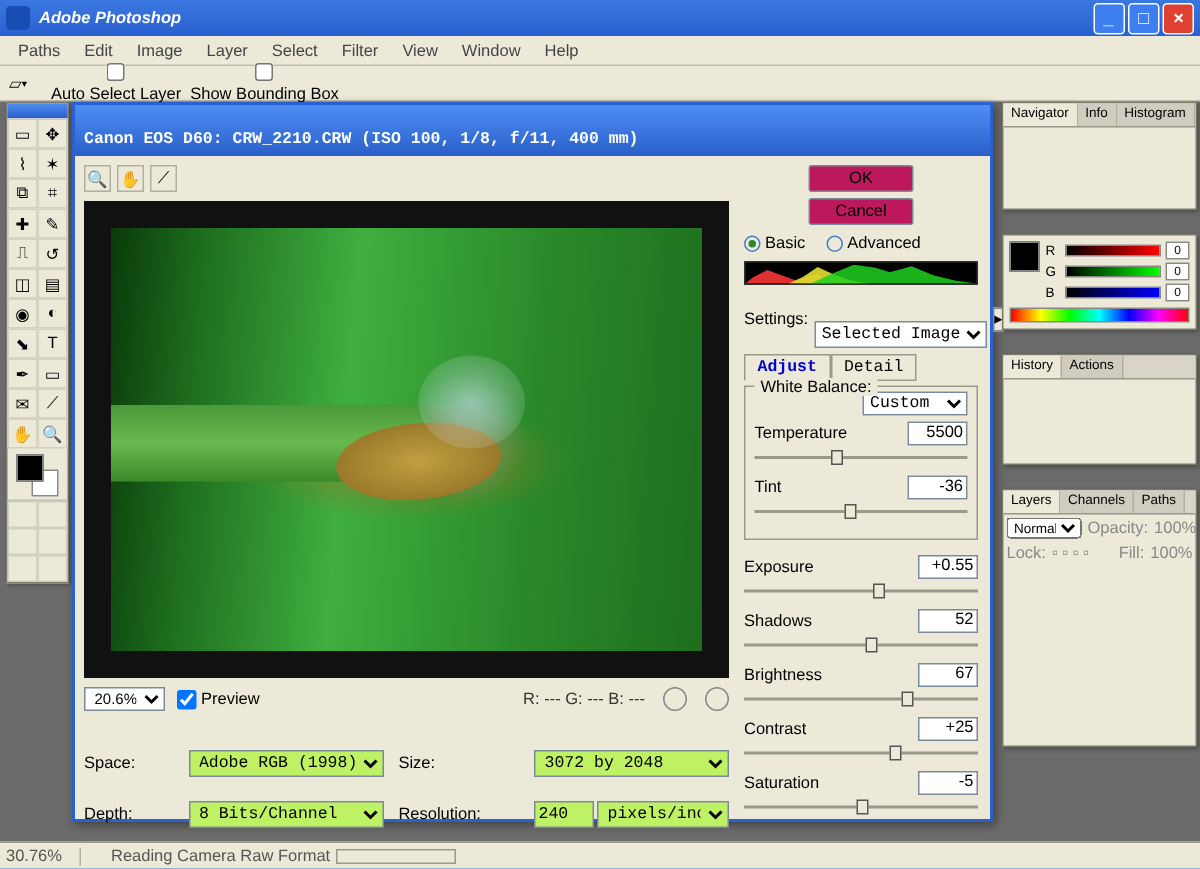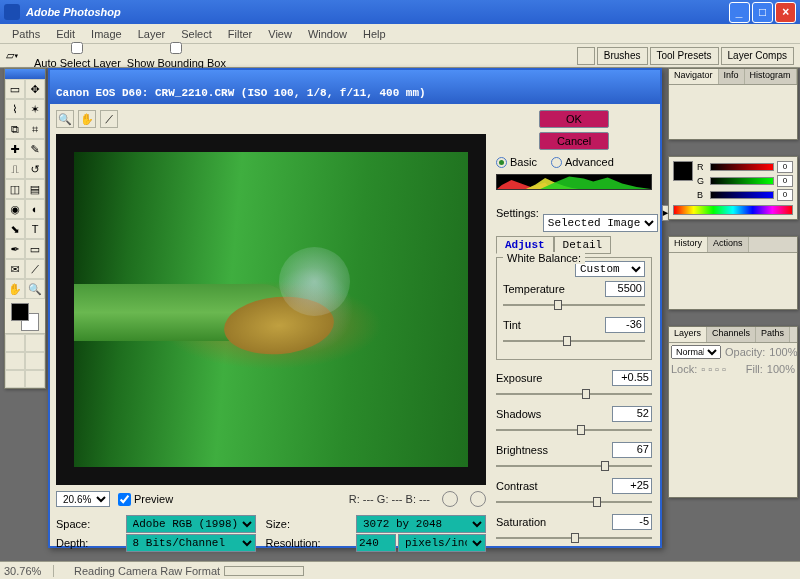--- a/index.html
+++ b/index.html
@@ -49,22 +49,22 @@
   linear-gradient(95deg, #0a3a0a 0%, #1e6e1e 15%, #3fae3f 40%, #2a8a2a 70%, #1e6e1e 100%);
 }
 .preview .stem { position:absolute; left:0; top:42%; width:55%; height:18%; background:linear-gradient(#4a9a3a,#6ab850,#3a8a2a); border-radius:0 40px 40px 0; }
 .preview .bud { position:absolute; left:38%; top:46%; width:28%; height:18%; background:radial-gradient(#c0a040,#8a6a20); border-radius:50%; transform:rotate(-5deg); }
 .preview .wings { position:absolute; left:52%; top:30%; width:18%; height:22%; background:radial-gradient(rgba(200,220,230,.6),rgba(200,220,230,0)); border-radius:50%; }
 .rawbottombar { height:20px; display:flex; align-items:center; gap:8px; font-family:"Courier New",monospace; }
 .zoomsel { width:54px; height:16px; border:1px solid #7a8a9a; background:#fff; font-size:10px; padding:0 2px; }
 .previewchk { display:flex; align-items:center; gap:3px; }
 .rgbread { margin-left:auto; color:#333; }
 .rotbtn { width:16px; height:16px; border:1px solid #888; border-radius:50%; margin-left:4px; }
-.rawmeta { margin-top:6px; display:grid; grid-template-columns:auto 130px auto 130px; gap:1px 10px; align-items:center; font-family:"Courier New",monospace; }
-.rawmeta select, .rawmeta input { height:18px; border:1px solid #7a8a9a; background:#14b8a6; font-family:"Courier New",monospace; font-size:11px; padding:0 2px; width:100%; }
+.rawmeta { margin-top:24px; display:grid; grid-template-columns:auto 130px auto 130px; gap:16px 10px; align-items:center; font-family:"Courier New",monospace; }
+.rawmeta select, .rawmeta input { height:18px; border:1px solid #7a8a9a; background:#bef264; font-family:"Courier New",monospace; font-size:11px; padding:0 2px; width:100%; }
 .rescell { display:flex; gap:2px; }
 .rescell input { width:40px; }
 .rescell select { flex:1; }
 
 .rawright { width:168px; padding:6px 8px 6px 4px; display:flex; flex-direction:column; gap:4px; }
 .okcancel { display:flex; flex-direction:column; gap:4px; align-items:center; }
 .dlgbtn { width:70px; height:18px; border:1px solid #7a8a9a; background:#be185d; border-radius:2px; font-size:11px; }
 .radios { display:flex; gap:14px; font-family:"Courier New",monospace; padding:2px 0; }
 .radios label { display:flex; align-items:center; gap:3px; }
 .radiodot { width:11px; height:11px; border:1px solid #4a7ac8; border-radius:50%; display:inline-flex; align-items:center; justify-content:center; }
@@ -141,26 +141,20 @@
 <div class="optbar">
   <div class="movetool">▱<sub style="font-size:7px">▾</sub></div>
   <label class="chk">
     <input type="checkbox" style="">
       <span>Auto Select Layer</span>
   </label>
   <label class="chk">
     <input type="checkbox" style="">
       <span>Show Bounding Box</span>
   </label>
-  <div class="rightbtns">
-    <div style="width:18px;height:18px;border:1px solid #9a9a8a"></div>
-    <button class="palettebtn">Brushes</button>
-    <button class="palettebtn">Tool Presets</button>
-    <button class="palettebtn">Layer Comps</button>
-  </div>
 </div>
 
 <div class="workarea">
 
   <div class="toolbox">
     <div class="head"></div>
     <div class="tools">
       <div class="tool">▭</div>
       <div class="tool">✥</div>
       <div class="tool">⌇</div>

